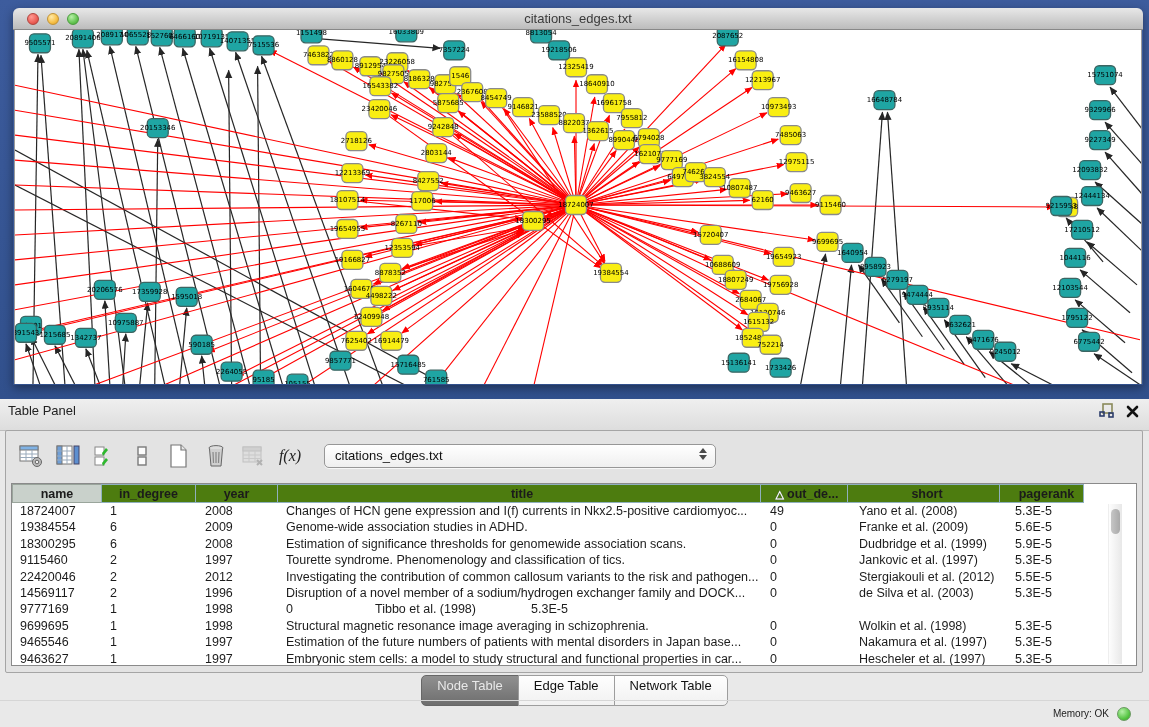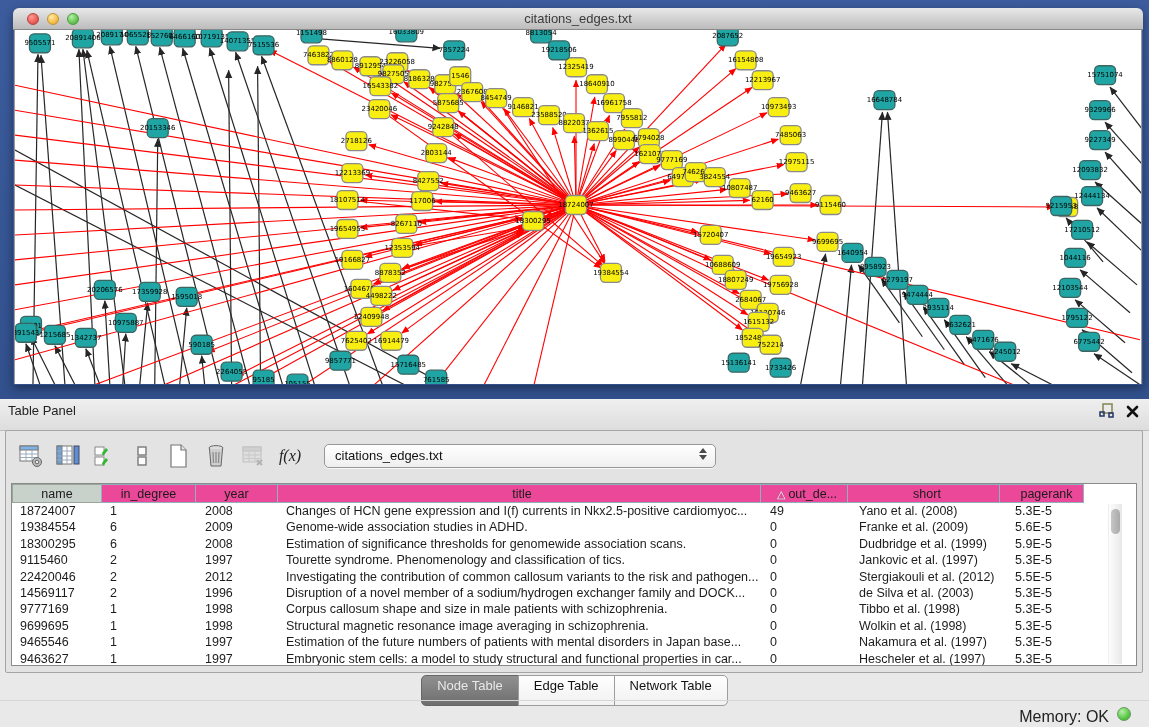--- a/index.html
+++ b/index.html
@@ -41,23 +41,23 @@
   .combo { margin-left:10px; width:392px; height:24px; border:1px solid #979797; border-radius:5px;
     background:linear-gradient(#fff,#efefef); position:relative; font-size:13px; color:#111;
     line-height:22px; padding-left:10px; box-shadow:0 1px 0 rgba(255,255,255,.7); }
   .combo .arrows { position:absolute; right:8px; top:3px; display:flex; flex-direction:column; gap:2px; }
   .combo .arrows i { display:block; width:0; height:0; border-left:4px solid transparent; border-right:4px solid transparent; }
   .combo .arrows i.up { border-bottom:5px solid #4a4a4a; }
   .combo .arrows i.dn { border-top:5px solid #4a4a4a; }
 
   .table-wrap { position:absolute; top:52px; left:5px; right:5px; bottom:6px;
     background:#fff; border:1px solid #8a8a8a; overflow:hidden; }
-  .thead { display:flex; height:19px; }
+  .thead { display:flex; height:19px;font-weight:bold; }
   .th { font-size:12.5px; color:#1b1b1b; text-align:center; line-height:18px;
-    background:#ec4899; border:1px solid #8fb0be; margin-left:-1px;
+    background:#4d7c0f; border:1px solid #8fb0be; margin-left:-1px;
     overflow:hidden; white-space:nowrap; flex:0 0 auto; }
   .th.first { margin-left:0; background:#c9d1cb; border-color:#9aa59c; }
   .th .sort { color:#fff; text-shadow:0 0 1px #557; font-size:11px; margin-right:3px; }
   .trow { display:flex; height:16.4px; }
   .td { font-size:12.5px; color:#1c1c1c; line-height:16px; white-space:nowrap; overflow:hidden;
     padding-left:8px; flex:0 0 auto; }
   .c0{width:90px;} .c1{width:95px;} .c2{width:83px;}
   .c3{width:484px; padding-left:6px;} .c4{width:88px; padding-left:6px;}
   .c5{width:153px; padding-left:7px;} .c6{width:85px; padding-left:10px;}
   .vscroll { position:absolute; top:20px; bottom:1px; right:14px; width:14px;
@@ -69,21 +69,21 @@
   .tabs { position:absolute; top:675px; left:0; width:1149px; display:flex; justify-content:center; }
   .tab { height:31px; line-height:19px; font-size:13px; color:#111; padding:0 15px;
     background:linear-gradient(#fefefe,#f1f1f1); border:1px solid #9d9d9d; margin-left:-1px; }
   .tab.first { border-radius:5px 0 0 5px; margin-left:0; }
   .tab.last { border-radius:0 5px 5px 0; }
   .tab.active { background:linear-gradient(#909090,#6e6e6e); color:#e9e9e9; border-color:#676767; }
 
   
   .statusbar { position:absolute; bottom:0; left:0; width:1149px; height:27px;
     border-top:1px solid #d6d6d6; }
-  .mem { position:absolute; right:40px; top:7px; font-size:16px; color:#222; }
+  .mem { position:absolute; right:40px; top:7px; font-size:10px; color:#222; }
   .memdot { position:absolute; right:18px; top:6px; width:14px; height:14px; border-radius:50%;
     background:radial-gradient(circle at 35% 30%,#b4f0a6,#52c33f 65%,#35a02a); border:1px solid #6a9a60; }
 </style>
 </head>
 <body>
 
 <div class="graph-region">
   <div class="mac-window">
     <div class="titlebar">
       <div class="lights">
@@ -894,21 +894,20 @@
           <div class="td c2">1996</div>
           <div class="td c3">Disruption of a novel member of a sodium/hydrogen exchanger family and DOCK...</div>
           <div class="td c4">0</div>
           <div class="td c5">de Silva et al. (2003)</div>
           <div class="td c6">5.3E-5</div>
         </div>
         <div class="trow">
           <div class="td c0">9777169</div>
           <div class="td c1">1</div>
           <div class="td c2">1998</div>
-          <div class="td c3">Corpus callosum shape and size in male patients with schizophrenia.</div>
           <div class="td c4">0</div>
           <div class="td c5">Tibbo et al. (1998)</div>
           <div class="td c6">5.3E-5</div>
         </div>
         <div class="trow">
           <div class="td c0">9699695</div>
           <div class="td c1">1</div>
           <div class="td c2">1998</div>
           <div class="td c3">Structural magnetic resonance image averaging in schizophrenia.</div>
           <div class="td c4">0</div>

